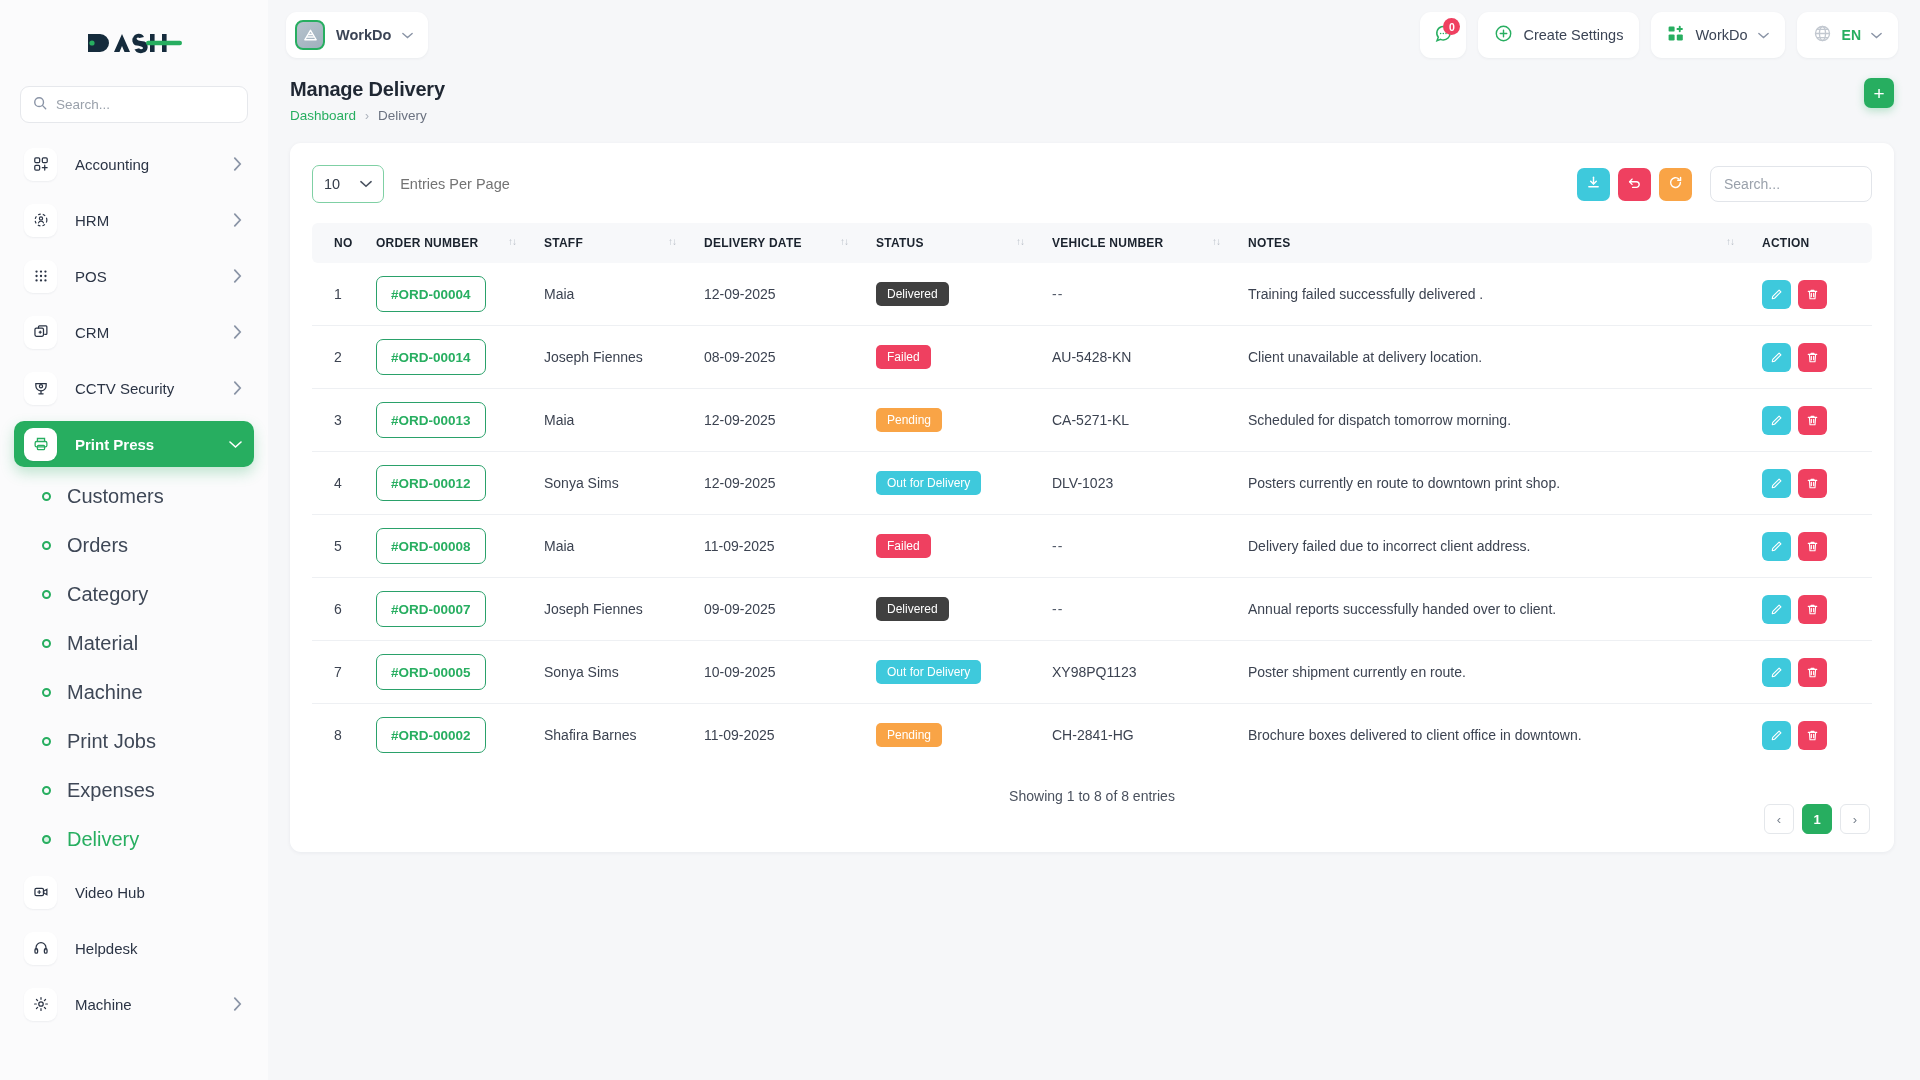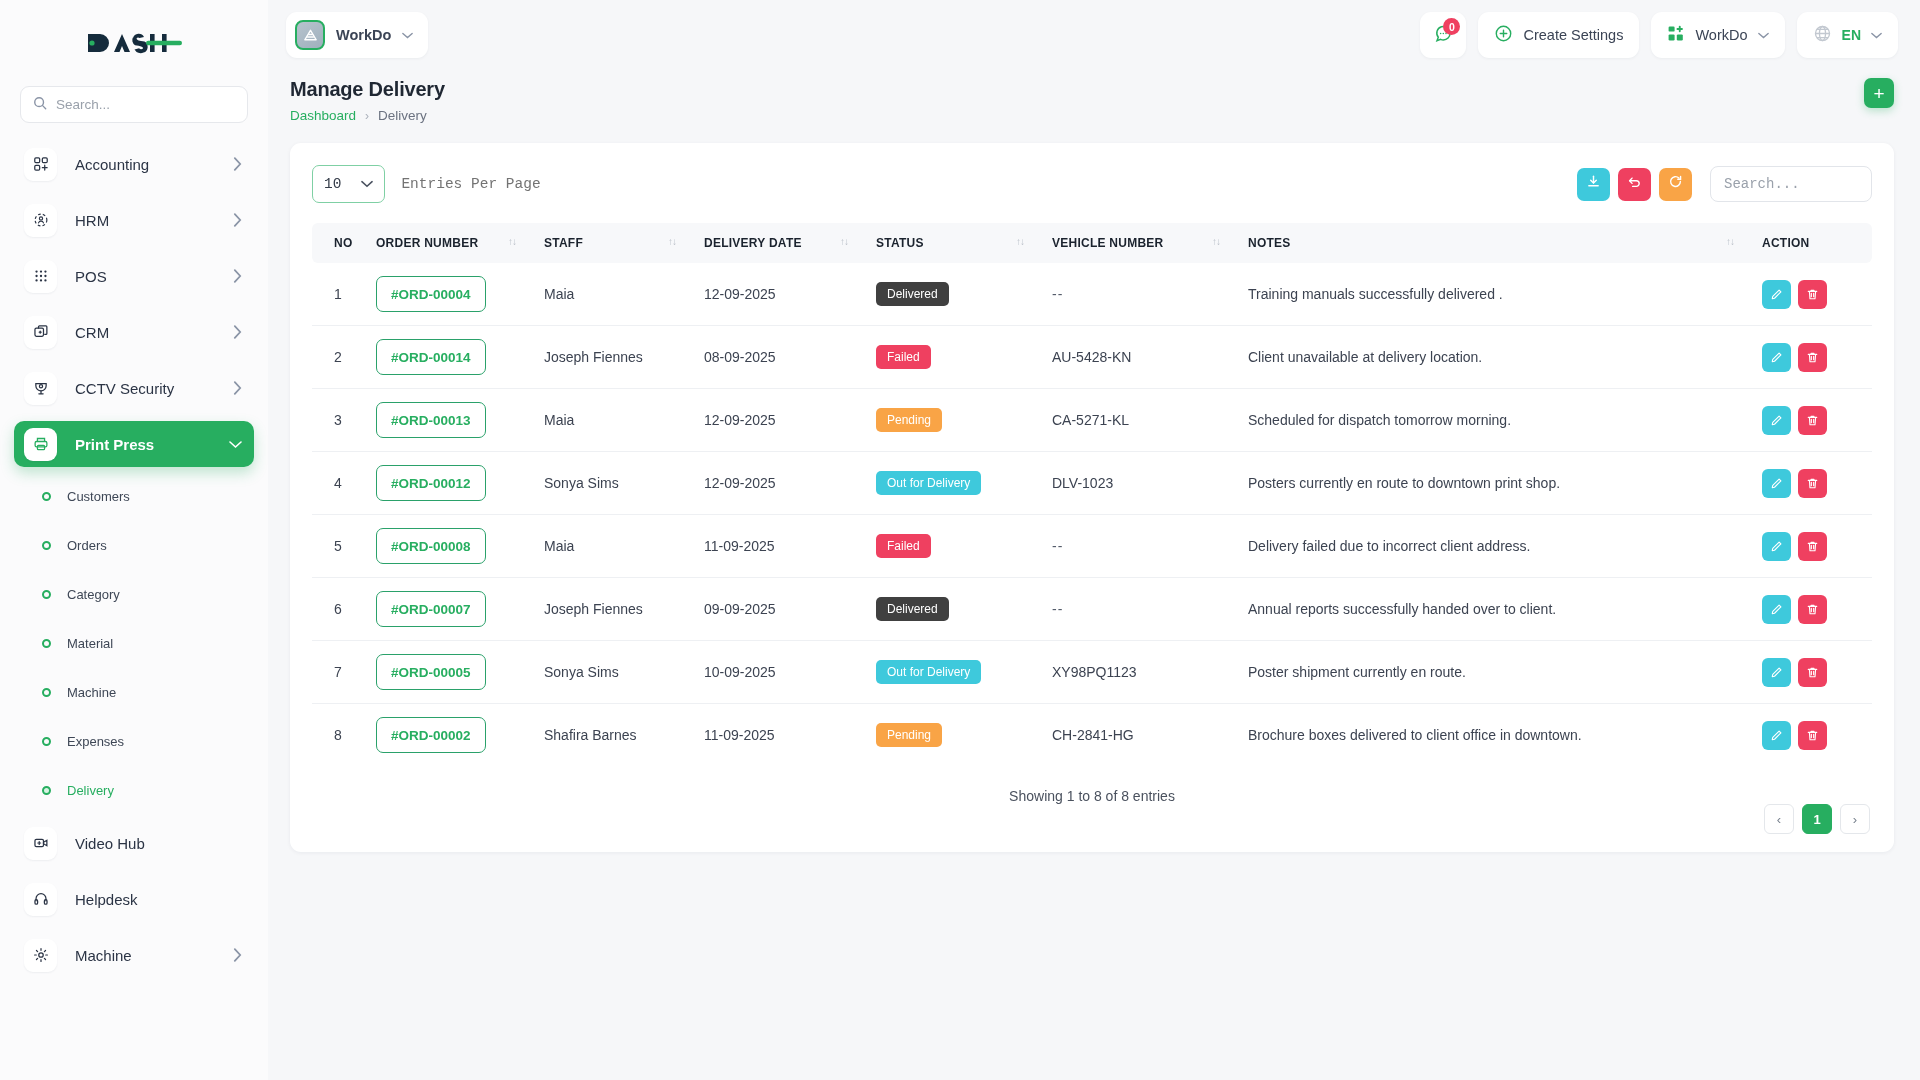--- a/index.html
+++ b/index.html
@@ -51,21 +51,21 @@
   .nav-ic svg { display:block; }
   .nav-label { flex: 1 1 auto; }
   .chev { color: #8a94a6; display:flex; }
   .nav-item.active { background: #27ae60; color: #fff; box-shadow: 0 6px 14px rgba(39,174,96,.28); }
   .nav-item.active .nav-label { font-weight: 700; }
   .nav-item.active .chev { color: #fff; }
 
   .sub-item {
     height: 38px; margin: 0 14px 11px 14px;
     display: flex; align-items: center; gap: 16px;
-    padding-left: 28px; font-size: 13px; color: #3e4756; cursor: pointer;
+    padding-left: 28px; font-size: 20px; color: #3e4756; cursor: pointer;
   }
   .sub-dot {
     width: 9px; height: 9px; border-radius: 50%;
     border: 2px solid #27ae60; flex: 0 0 9px;
   }
   .sub-item.active { color: #27ae60; }
   .sub-item.active .sub-dot { border-color: #27ae60; background: #d8f3e3; }
 
   
   #main { flex: 1 1 auto; height: 1080px; display: flex; flex-direction: column; min-width: 0; }
@@ -107,21 +107,21 @@
     color: #fff; display: flex; align-items: center; justify-content: center;
     font-size: 19px; line-height: 1; cursor: pointer; box-shadow: 0 3px 8px rgba(39,174,96,.3);
   }
 
   
   .card {
     margin: 20px 26px 0 22px; background: #fff; border-radius: 11px;
     box-shadow: 0 1px 4px rgba(20,30,60,.06); padding: 22px 22px 18px 22px;
     display: flex; flex-direction: column; min-height: 0;
   }
-  .card-toolbar { display: flex; align-items: center; margin-bottom: 20px; font-family: Liberation Mono, monospace; }
+  .card-toolbar { display: flex; align-items: center; margin-bottom: 20px; }
   .entries-select {
     height: 38px; border: 1px solid #7fd0a4; border-radius: 7px; background: #fff;
     display: flex; align-items: center; gap: 20px; padding: 0 11px; cursor: pointer;
   }
   .entries-select .val { font-size: 14.5px; color: #343c49; }
   .entries-label { margin-left: 16px; font-size: 14.5px; color: #737373; }
   .toolbar-right { margin-left: auto; display: flex; align-items: center; gap: 8px; }
   .sq-btn {
     width: 33px; height: 33px; border-radius: 7px; display: flex; align-items: center;
     justify-content: center; cursor: pointer; color: #fff;
@@ -339,20 +339,24 @@
       <span class="sub-dot"></span>
       <span>Category</span>
     </div>
     <div class="sub-item">
       <span class="sub-dot"></span>
       <span>Material</span>
     </div>
     <div class="sub-item">
       <span class="sub-dot"></span>
       <span>Machine</span>
+    </div>
+    <div class="sub-item">
+      <span class="sub-dot"></span>
+      <span>Print Jobs</span>
     </div>
     <div class="sub-item">
       <span class="sub-dot"></span>
       <span>Expenses</span>
     </div>
     <div class="sub-item active">
       <span class="sub-dot"></span>
       <span>Delivery</span>
     </div>
 
@@ -546,21 +550,21 @@
         </tr>
       </thead>
       <tbody id="tbody">
           <tr>
             <td class="col-no">1</td>
             <td class="col-order"><span class="order-pill">#ORD-00004</span></td>
             <td class="col-staff">Maia</td>
             <td class="col-date">12-09-2025</td>
             <td class="col-status"><span class="status st-delivered">Delivered</span></td>
             <td class="col-vehicle"><span class="dash">--</span></td>
-            <td class="col-notes">Training manuals successfully delivered .</td>
+            <td class="col-notes">Training failed successfully delivered .</td>
             <td class="col-action">
               <div class="act-wrap">
                 <span class="act-btn act-edit">
                   <svg width="13" height="13" viewBox="0 0 16 16" fill="none" stroke="#fff" stroke-width="1.4" stroke-linecap="round" stroke-linejoin="round">
                     <path d="M11.2 2.6 13.4 4.8 5.6 12.6 2.8 13.2 3.4 10.4Z"></path>
                   </svg>
                 </span>
                 <span class="act-btn act-del">
                   <svg width="13" height="13" viewBox="0 0 16 16" fill="none" stroke="#fff" stroke-width="1.4" stroke-linecap="round" stroke-linejoin="round">
                     <path d="M2.8 4.2h10.4M6.2 4.2V2.8h3.6v1.4M4.2 4.2l.7 9h6.2l.7-9M6.6 6.6v4.2M9.4 6.6v4.2"></path>

